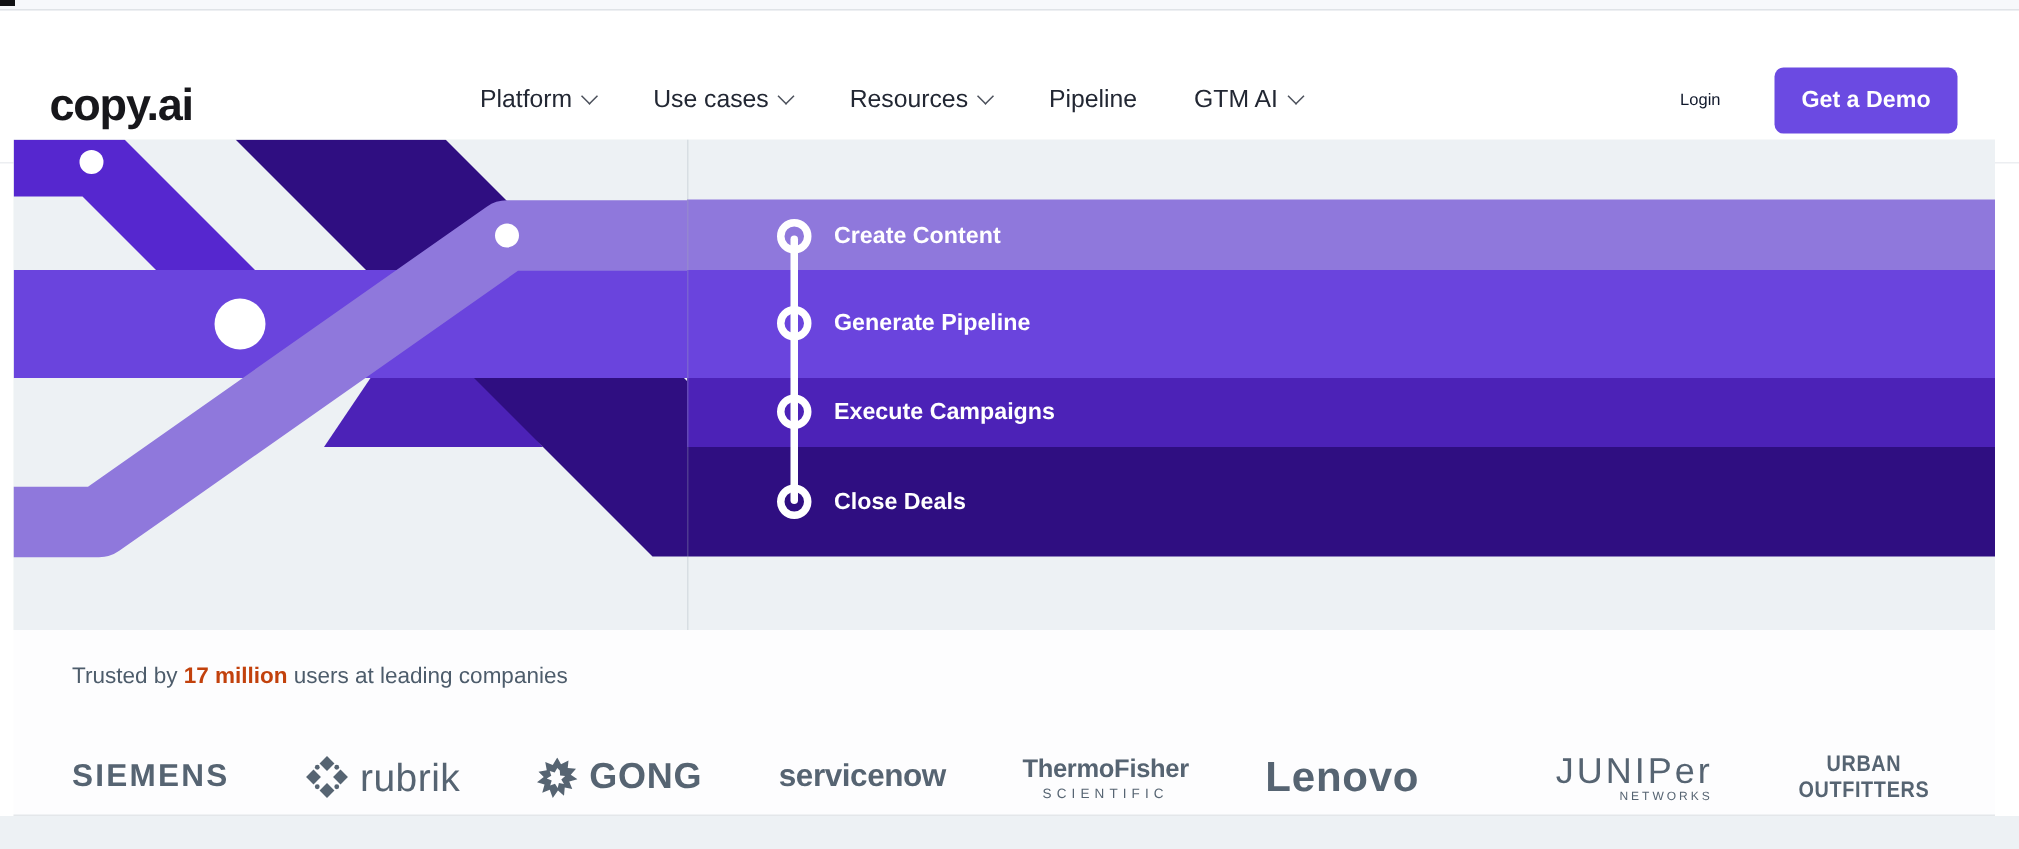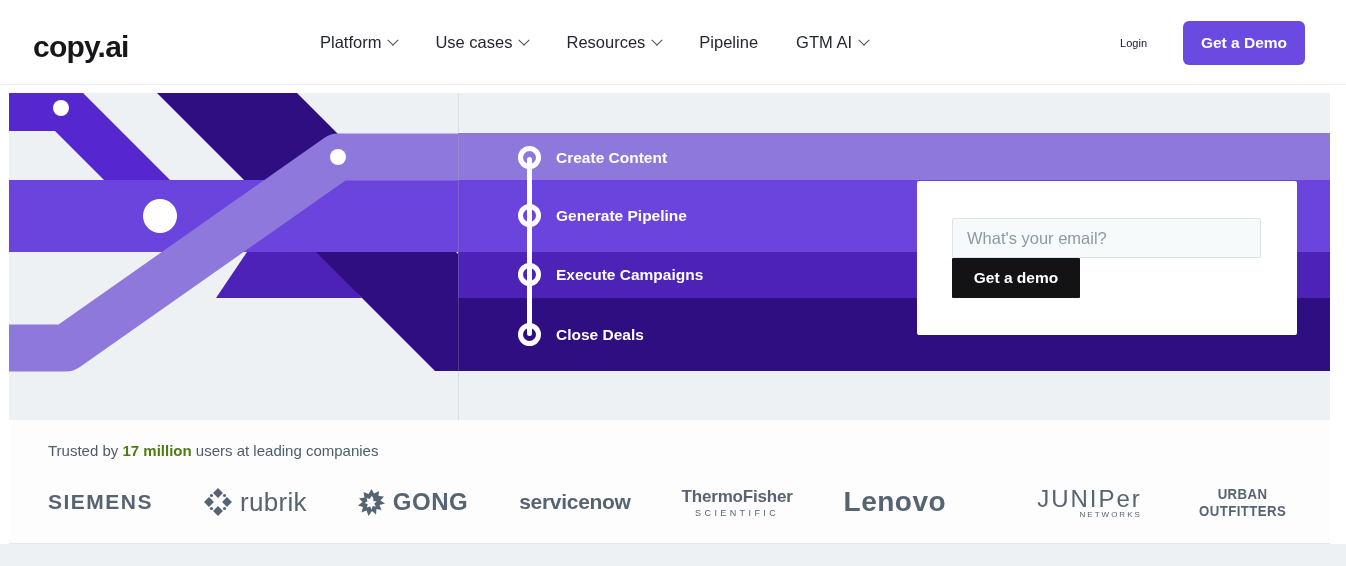--- a/index.html
+++ b/index.html
@@ -5,21 +5,21 @@
 <style>
   * { margin:0; padding:0; box-sizing:border-box; }
   html,body { width:1346px; height:566px; background:#ffffff; font-family:"Liberation Sans", sans-serif; overflow:hidden; }
   .page { position:relative; width:1346px; height:566px; background:#ffffff; }
 
   
   .topstrip { position:absolute; left:0; top:0; width:1346px; height:7px; background:#f7f8fb; border-bottom:1px solid #e0e3e7; }
   .topfleck { position:absolute; left:0; top:0; width:10px; height:4px; background:#111114; }
 
   
-  .navbar { position:absolute; left:0; top:0; width:1346px; height:85px; background:#ffffff; border-bottom:1px solid #eceef1; }
+  .navbar { position:absolute; left:0; top:24px; width:1346px; height:85px; background:#ffffff; border-bottom:1px solid #eceef1; }
   .logo { position:absolute; left:33px; top:30px; font-size:30px; font-weight:800; letter-spacing:-0.8px; color:#17171b; cursor:pointer; }
   .navmenu { position:absolute; left:320px; top:0; height:85px; display:flex; align-items:center; gap:38px; }
   .navitem { display:flex; align-items:center; gap:7px; font-size:16.5px; color:#222733; cursor:pointer; white-space:nowrap; }
   .chev { width:8px; height:8px; border-right:1.8px solid #4a4f5a; border-bottom:1.8px solid #4a4f5a; transform:rotate(45deg) translate(-2px,-2px); margin-left:1px; }
   .navright { position:absolute; right:41px; top:0; height:85px; display:flex; align-items:center; gap:36px; }
   .login { font-size:11px; color:#0f172a; cursor:pointer; }
   .cta-btn { width:122px; height:44px; background:var(--accent,#6b4ae2); color:#fff; border:none; border-radius:6px; font-family:"Liberation Sans",sans-serif; font-size:15.5px; font-weight:700; cursor:pointer; }
 
   
   .hero { position:absolute; left:9px; top:93px; width:1321px; height:327px; background:#edf1f4; overflow:hidden; }
@@ -45,22 +45,22 @@
 
   
   .card { position:absolute; left:908px; top:88px; width:380px; height:154px; background:#ffffff; border-radius:2px; }
   .email-input { position:absolute; left:35px; top:37px; width:309px; height:40px; background:#f7fafb; border:1px solid #dbe4ea; border-radius:2px; padding:0 14px; font-family:"Liberation Sans",sans-serif; font-size:16.5px; color:#33404c; }
   .email-input::placeholder { color:#8c9aa8; opacity:1; }
   .demo-btn { position:absolute; left:35px; top:77px; width:128px; height:40px; background:var(--button_dark,#131316); color:#ffffff; border:none; border-radius:1px; font-family:"Liberation Sans",sans-serif; font-size:15.5px; font-weight:700; cursor:pointer; }
 
   
   .trusted { position:absolute; left:9px; top:420px; width:1321px; height:124px; background:#fdfdfe; border-bottom:1px solid #e4e7ea; }
   .trusted-text { position:absolute; left:39px; top:22px; font-size:15px; color:#4d5c6b; }
-  .trusted-text b { font-weight:700; color:#4d7c0f; }
-  .logos { position:absolute; left:0; top:56px; width:1321px; padding:0 38px 0 39px; display:flex; justify-content:space-between; align-items:center; height:52px; }
+  .trusted-text b { font-weight:700; color:#c2410c; }
+  .logos { position:absolute; left:0; top:72px; width:1321px; padding:0 38px 0 39px; display:flex; justify-content:space-between; align-items:center; height:52px; }
   .brand { display:flex; align-items:center; gap:8px; color:#566472; }
   .b-siemens { font-size:21px; font-weight:700; letter-spacing:1.5px; }
   .b-rubrik-text { font-size:26px; font-weight:500; letter-spacing:0.3px; }
   .b-gong-text { font-size:24px; font-weight:800; letter-spacing:0.5px; }
   .b-servicenow { font-size:21px; font-weight:600; letter-spacing:-0.3px; }
   .b-thermo { text-align:center; }
   .b-thermo .l1 { font-size:17px; font-weight:700; letter-spacing:-0.2px;text-align:center; }
   .b-thermo .l2 { font-size:9px; letter-spacing:3.4px; margin-top:1px; }
   .b-lenovo { font-size:28px; font-weight:600; letter-spacing:0.5px; }
   .b-juniper { text-align:center; }
@@ -137,24 +137,20 @@
     <div class="tl-line"></div>
     <div class="tl-node" style="left:509px; top:53px;"></div>
     <div class="tl-node" style="left:509px; top:111px;"></div>
     <div class="tl-node" style="left:509px; top:170px;"></div>
     <div class="tl-node" style="left:509px; top:230px;"></div>
     <div class="tl-label" style="top:65px;">Create Content</div>
     <div class="tl-label" style="top:123px;">Generate Pipeline</div>
     <div class="tl-label" style="top:182px;">Execute Campaigns</div>
     <div class="tl-label" style="top:242px;">Close Deals</div>
 
-    <div class="card">
-      <input class="email-input" type="text" placeholder="What's your email?" style="">
-      <button class="demo-btn">Get a demo</button>
-    </div>
 
   </div>
 
   <div class="trusted">
     <div class="trusted-text">
       <span>Trusted by </span><b>17 million</b><span> users at leading companies</span>
     </div>
 
     <div class="logos">
 

